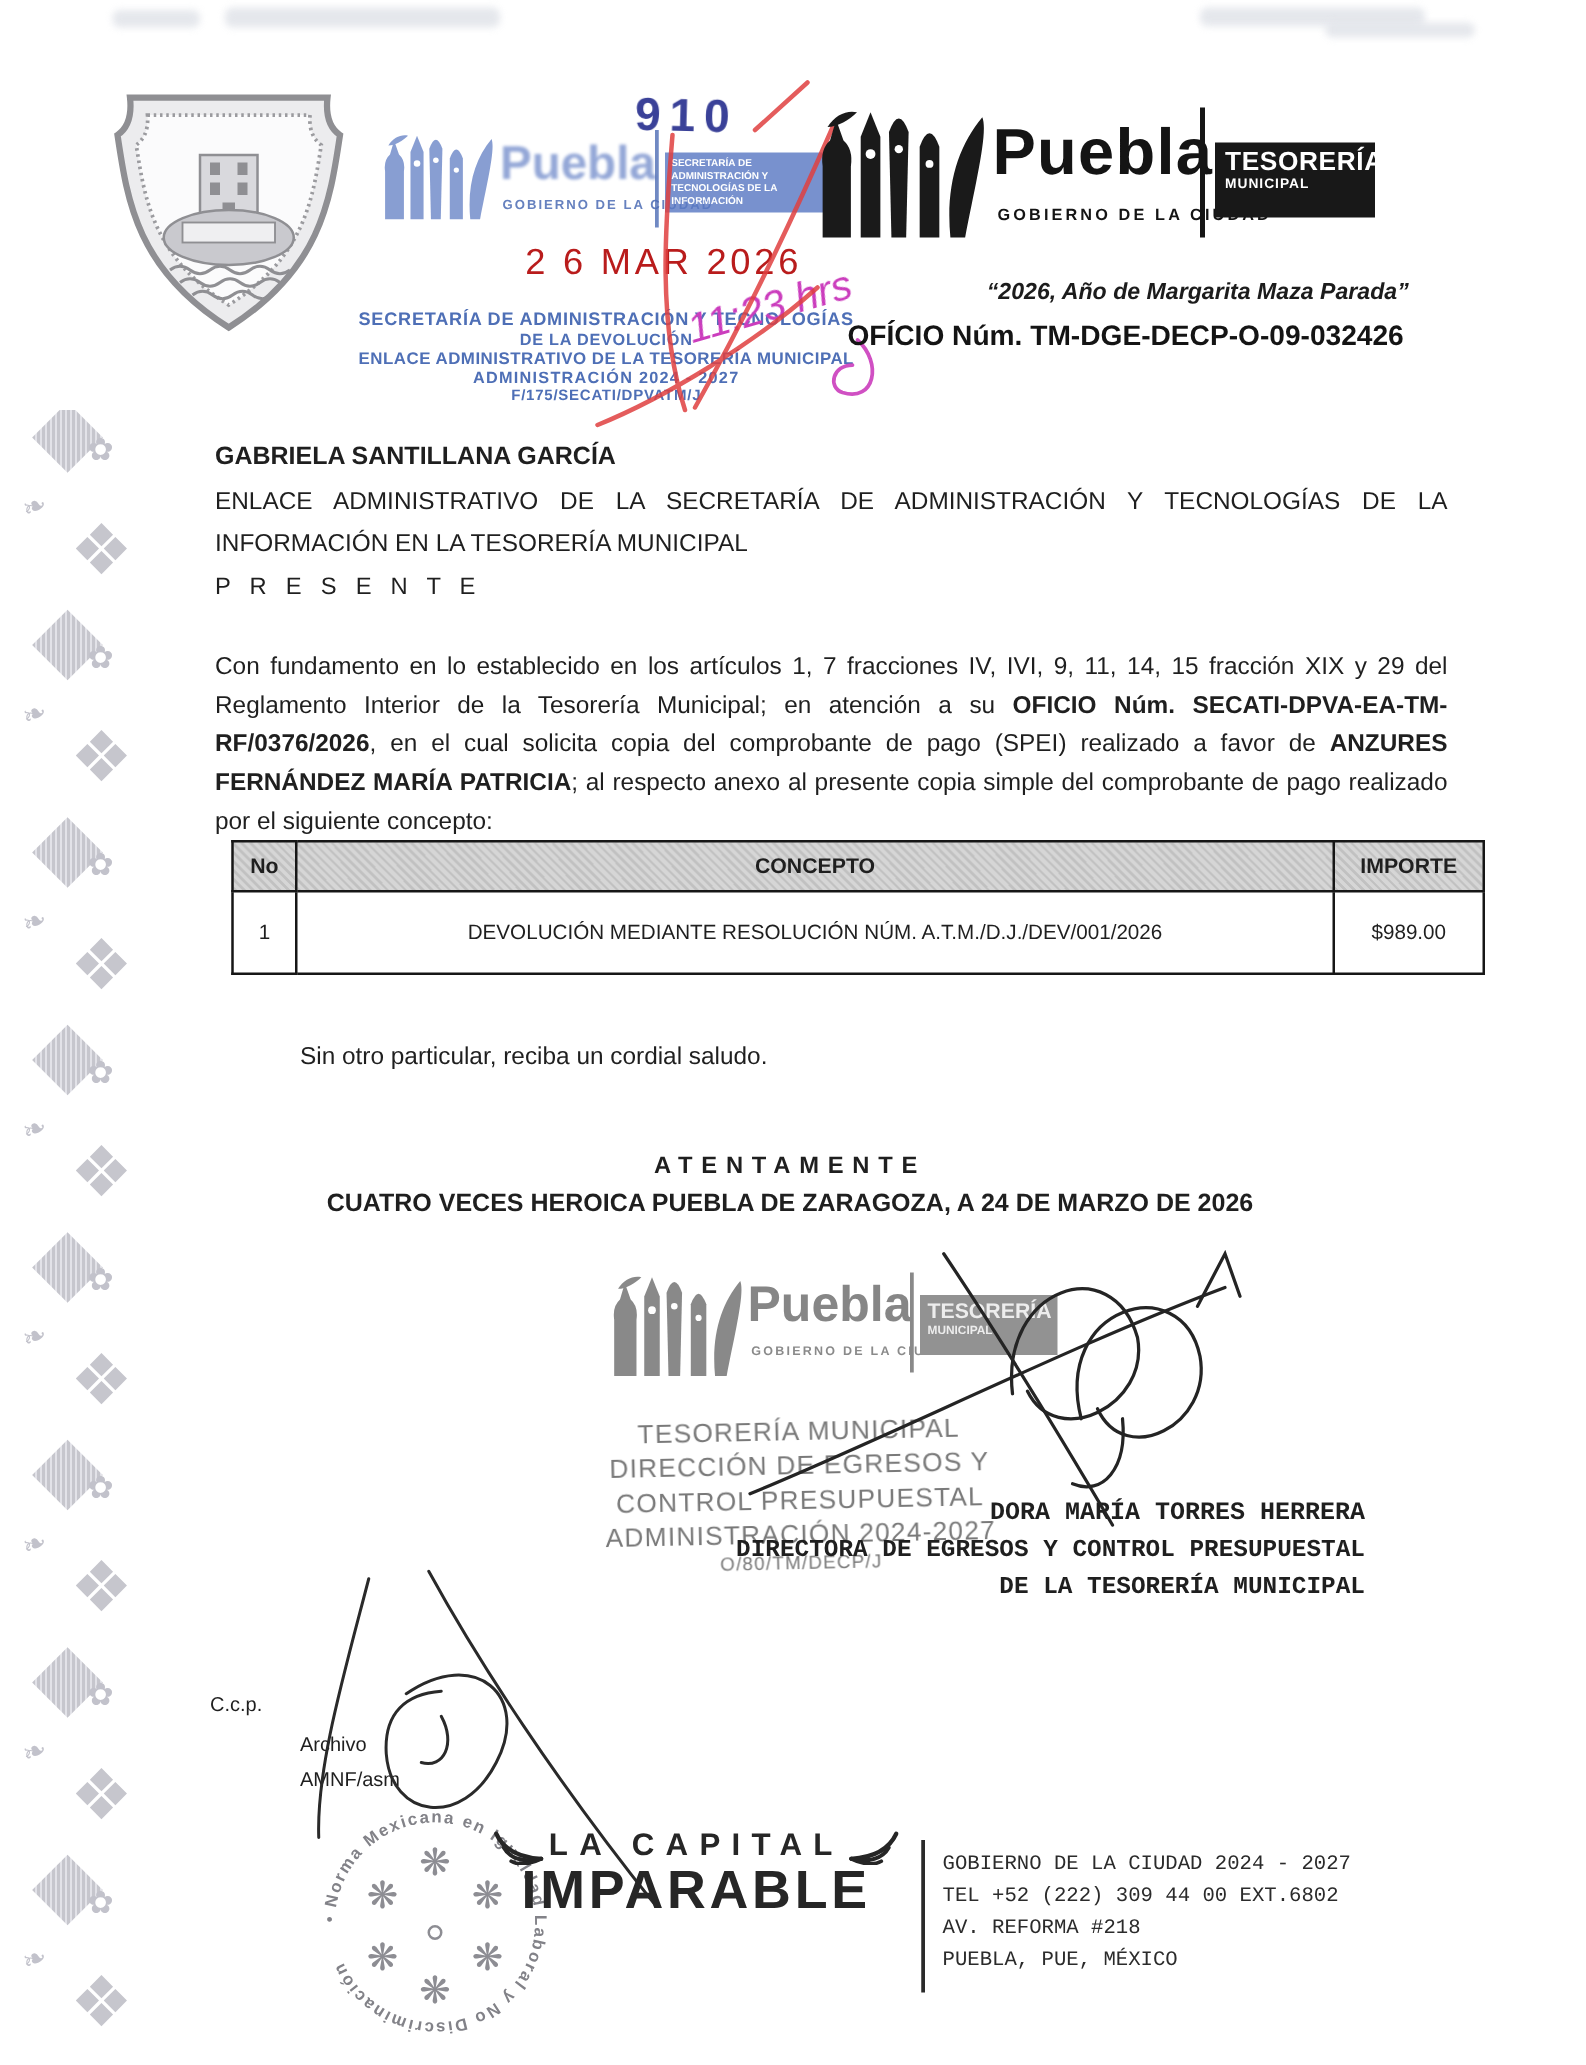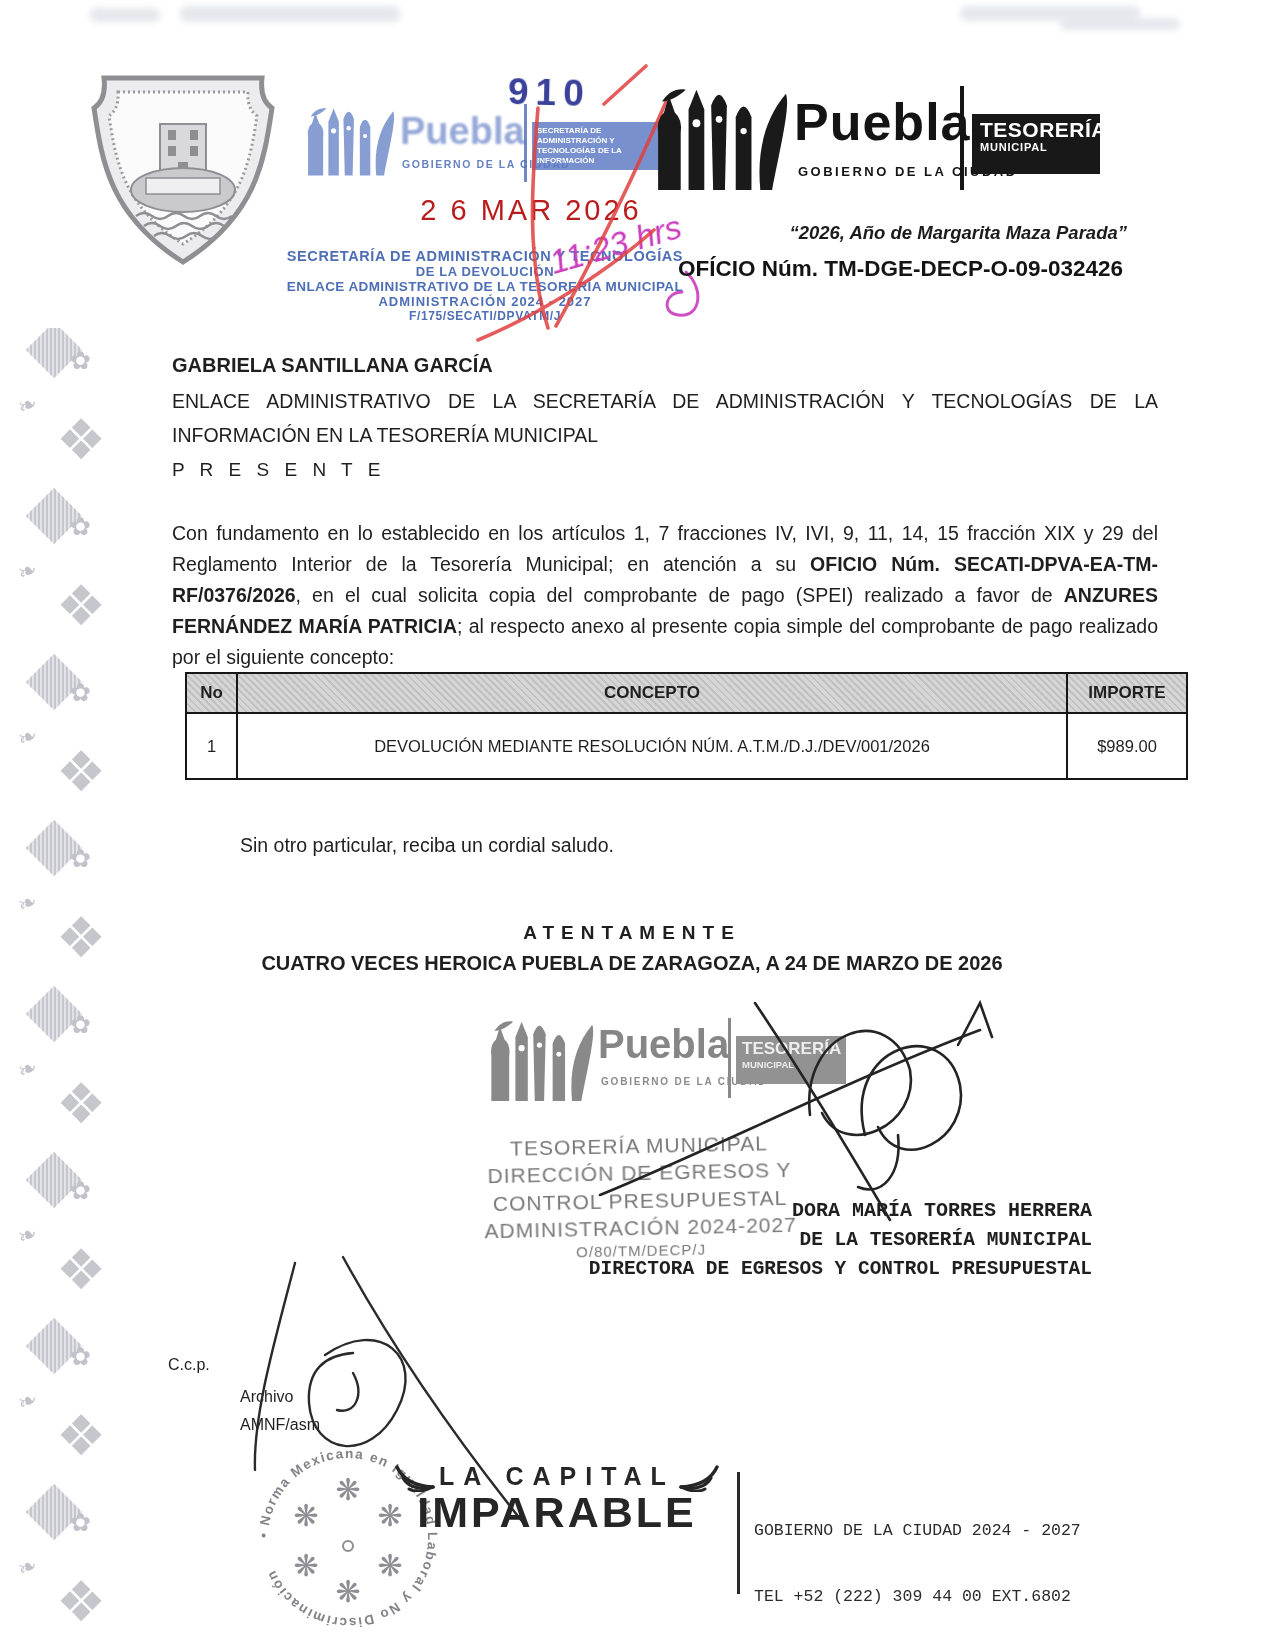--- a/index.html
+++ b/index.html
@@ -94,21 +94,21 @@
   .archivo{left:240px;top:1388px;font-size:16px;}
   .initials{left:240px;top:1416px;font-size:16px;}
   
   .capital{left:392px;top:1462px;width:330px;text-align:center;color:#262626;}
   .capital .c1{font-size:25px;font-weight:bold;letter-spacing:9px;white-space:nowrap;}
   .capital .c2{font-size:43px;font-weight:bold;letter-spacing:3px;margin-top:-4px;white-space:nowrap;}
   .cap-row{display:flex;justify-content:center;gap:4px;}
   .fdivider{left:737px;top:1472px;width:3px;height:122px;background:#2a2a2a;}
   .addr{left:754px;top:1478px;font-family:"Liberation Mono","DejaVu Sans Mono",monospace;
     font-size:16.5px;line-height:1.55;color:#2b2b2b;white-space:nowrap;}
-  .addr span{display:block;margin-top:40px;}
+  .addr span{display:block;}
   svg{display:block;}
 </style>
 </head>
 <body>
 
 <div class="page">
 
   <svg width="0" height="0" style="position:absolute">
     <defs>
       <g id="pueblaFigures">
@@ -304,22 +304,22 @@
       <path d="M250,130 C240,45 330,15 350,85 C360,140 285,175 262,128"></path>
       <path d="M305,150 C282,60 385,30 400,100 C410,155 340,190 318,142"></path>
       <path d="M338,150 C342,190 322,212 298,202"></path>
       <path d="M398,60 L420,18 L432,52"></path>
       <path d="M195,18 C230,70 280,150 330,235"></path>
     </g>
   </svg>
 
   <div class="abs signame">
     <div class="n1">DORA MARÍA TORRES HERRERA</div>
+    <div class="n2">DIRECTORA DE EGRESOS Y CONTROL PRESUPUESTAL</div>
     <div class="n2">DE LA TESORERÍA MUNICIPAL</div>
-    <div class="n2">DIRECTORA DE EGRESOS Y CONTROL PRESUPUESTAL</div>
   </div>
 
   <span class="abs ccp">C.c.p.</span>
   <span class="abs archivo">Archivo</span>
   <span class="abs initials">AMNF/asm</span>
 
   <svg class="abs" style="left:225px;top:1245px" width="360" height="290" viewBox="0 0 360 290">
     <g stroke="#2a2a2a" stroke-width="2.4" fill="none" stroke-linecap="round">
       <path d="M70,18 C50,95 28,170 30,225"></path>
       <path d="M100,110 C155,72 200,112 172,165 C145,218 88,210 84,158 C82,125 100,110 128,108"></path>

